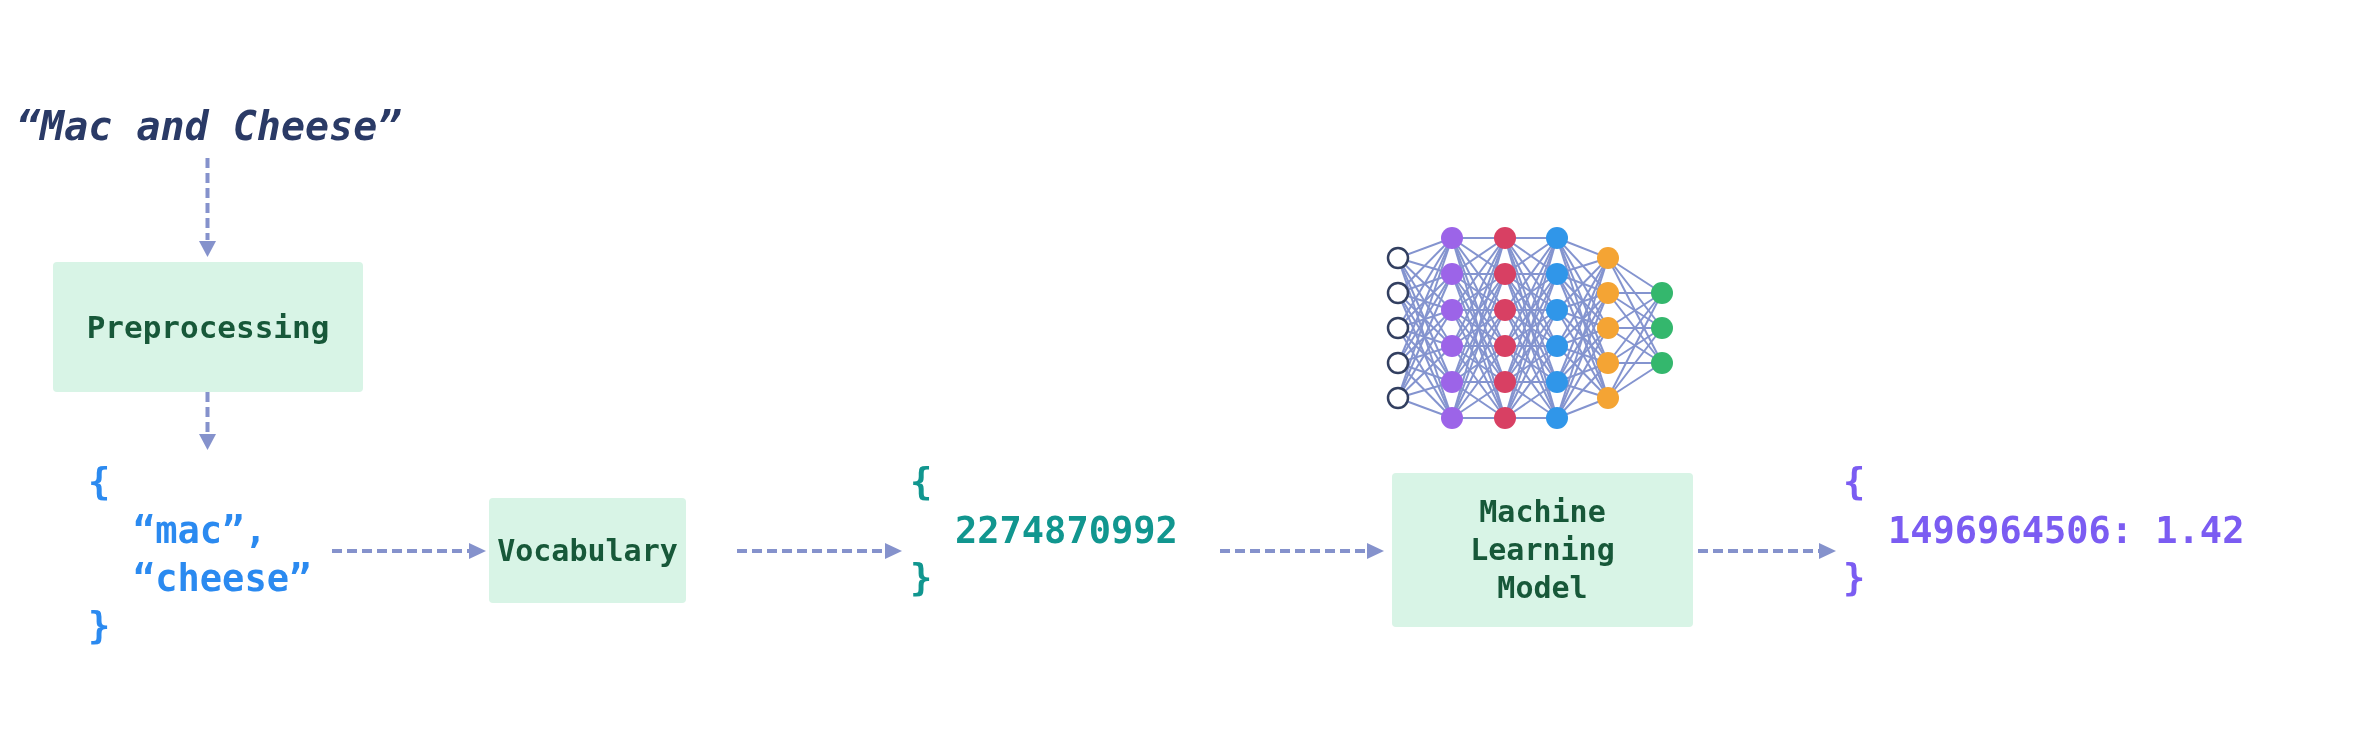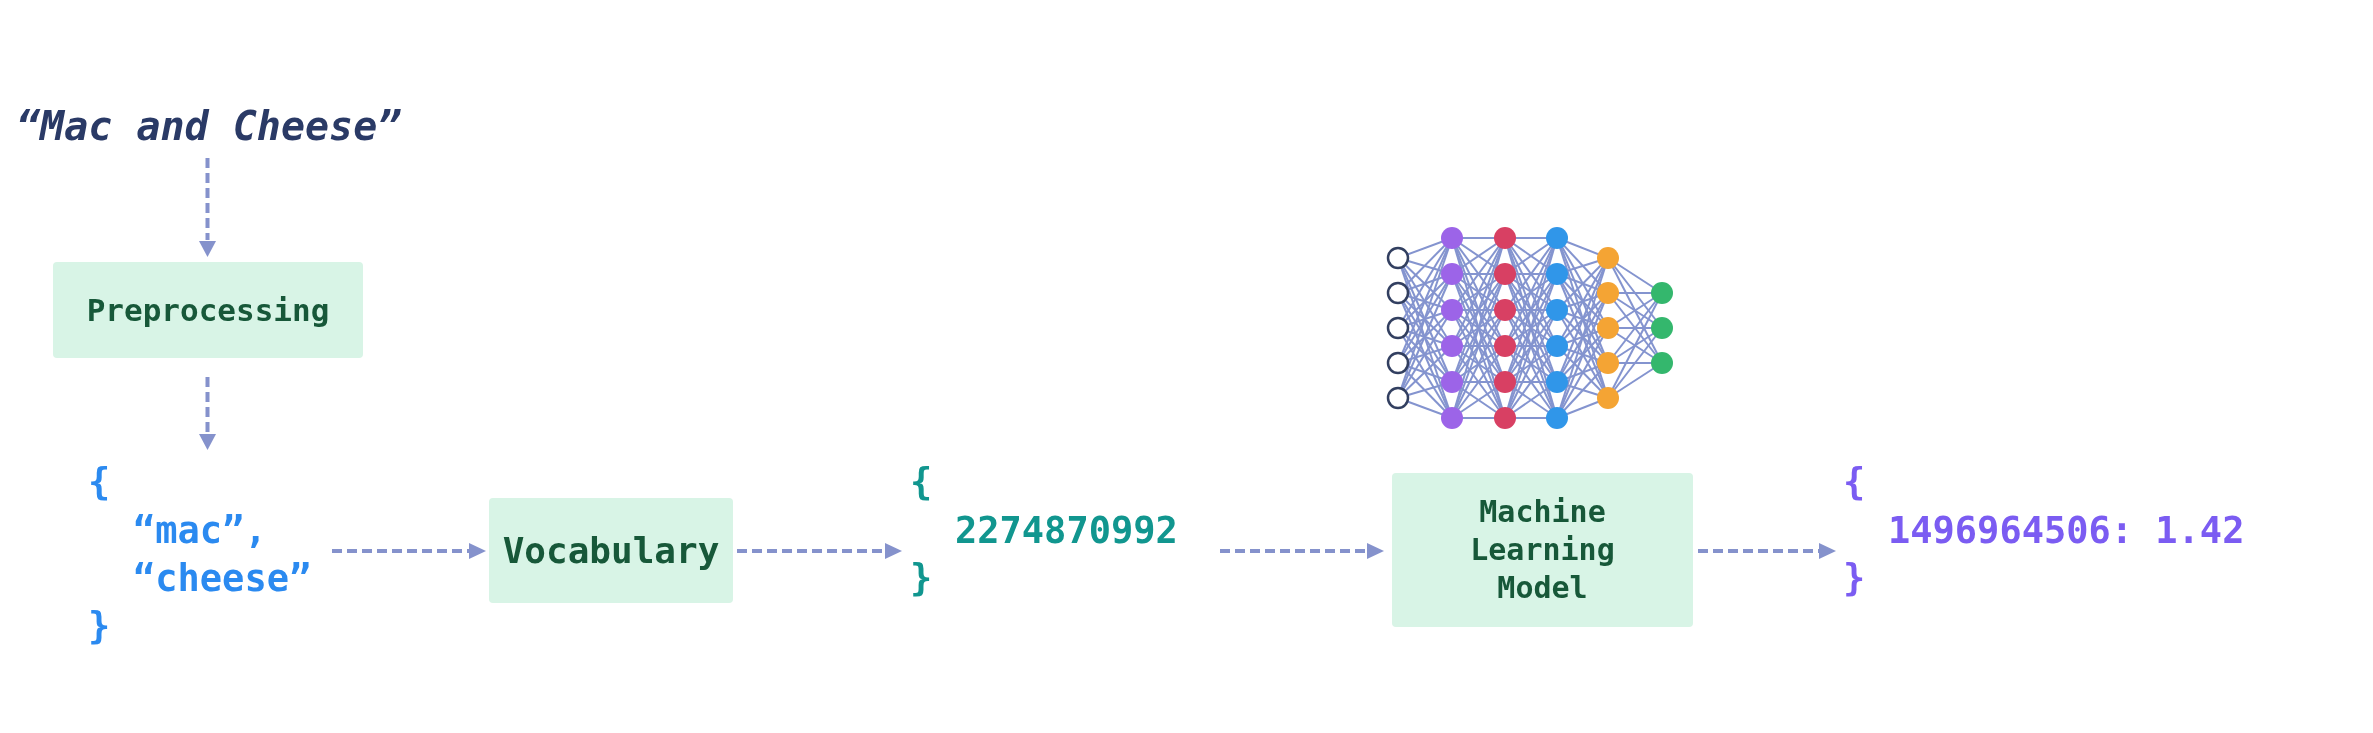--- a/index.html
+++ b/index.html
@@ -18,22 +18,22 @@
   }
   .box{
     position:absolute;
     background:var(--mint);
     color:var(--boxtext);
     border-radius:4px;
     display:flex;align-items:center;justify-content:center;
     text-align:center;
     font-weight:bold;
   }
-  .box-preprocessing{left:53px;top:262px;width:310px;height:96px;font-size:31px;}
-  .box-vocabulary{left:489px;top:498px;width:244px;height:105px;font-size:36px;}
+  .box-preprocessing{left:53px;top:262px;width:310px;height:130px;font-size:31px;}
+  .box-vocabulary{left:489px;top:498px;width:197px;height:105px;font-size:30px;}
   .box-model{left:1392px;top:473px;width:301px;height:154px;font-size:30px;line-height:38px;}
   .box-model span{display:block;}
   .code{
     position:absolute;margin:0;
     font-family:"DejaVu Sans Mono","Liberation Mono",monospace;
     font-size:37px;line-height:48px;font-weight:bold;
     white-space:pre;top:459px;
   }
   .code .ln{display:block;}
   .code .indent{padding-left:45px;}

